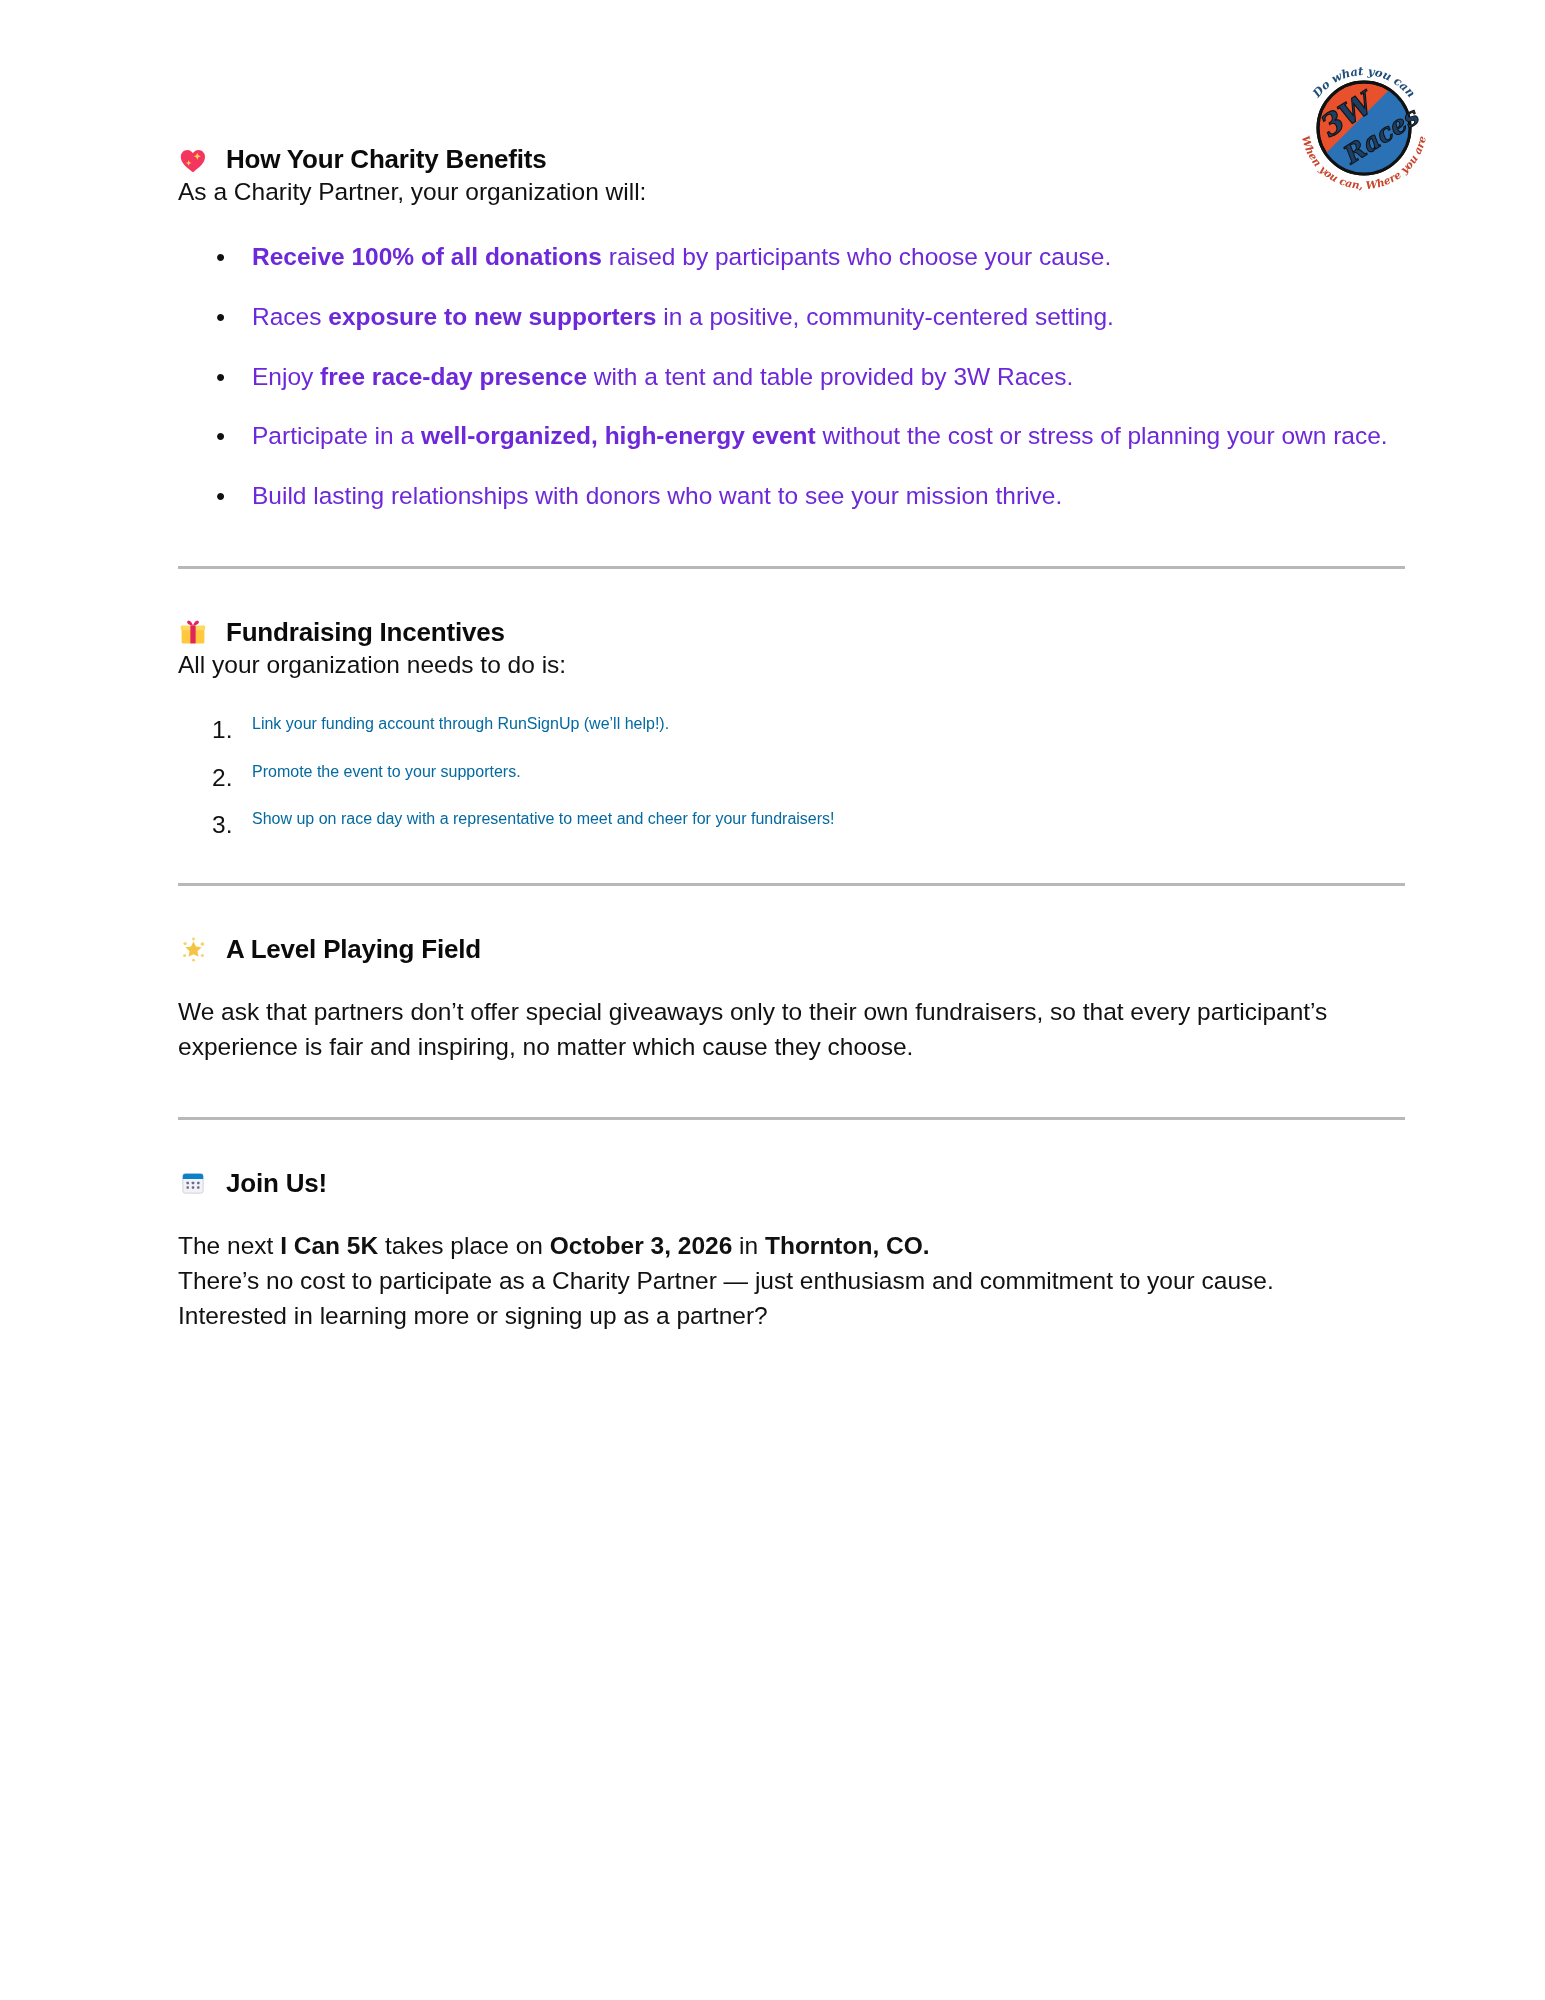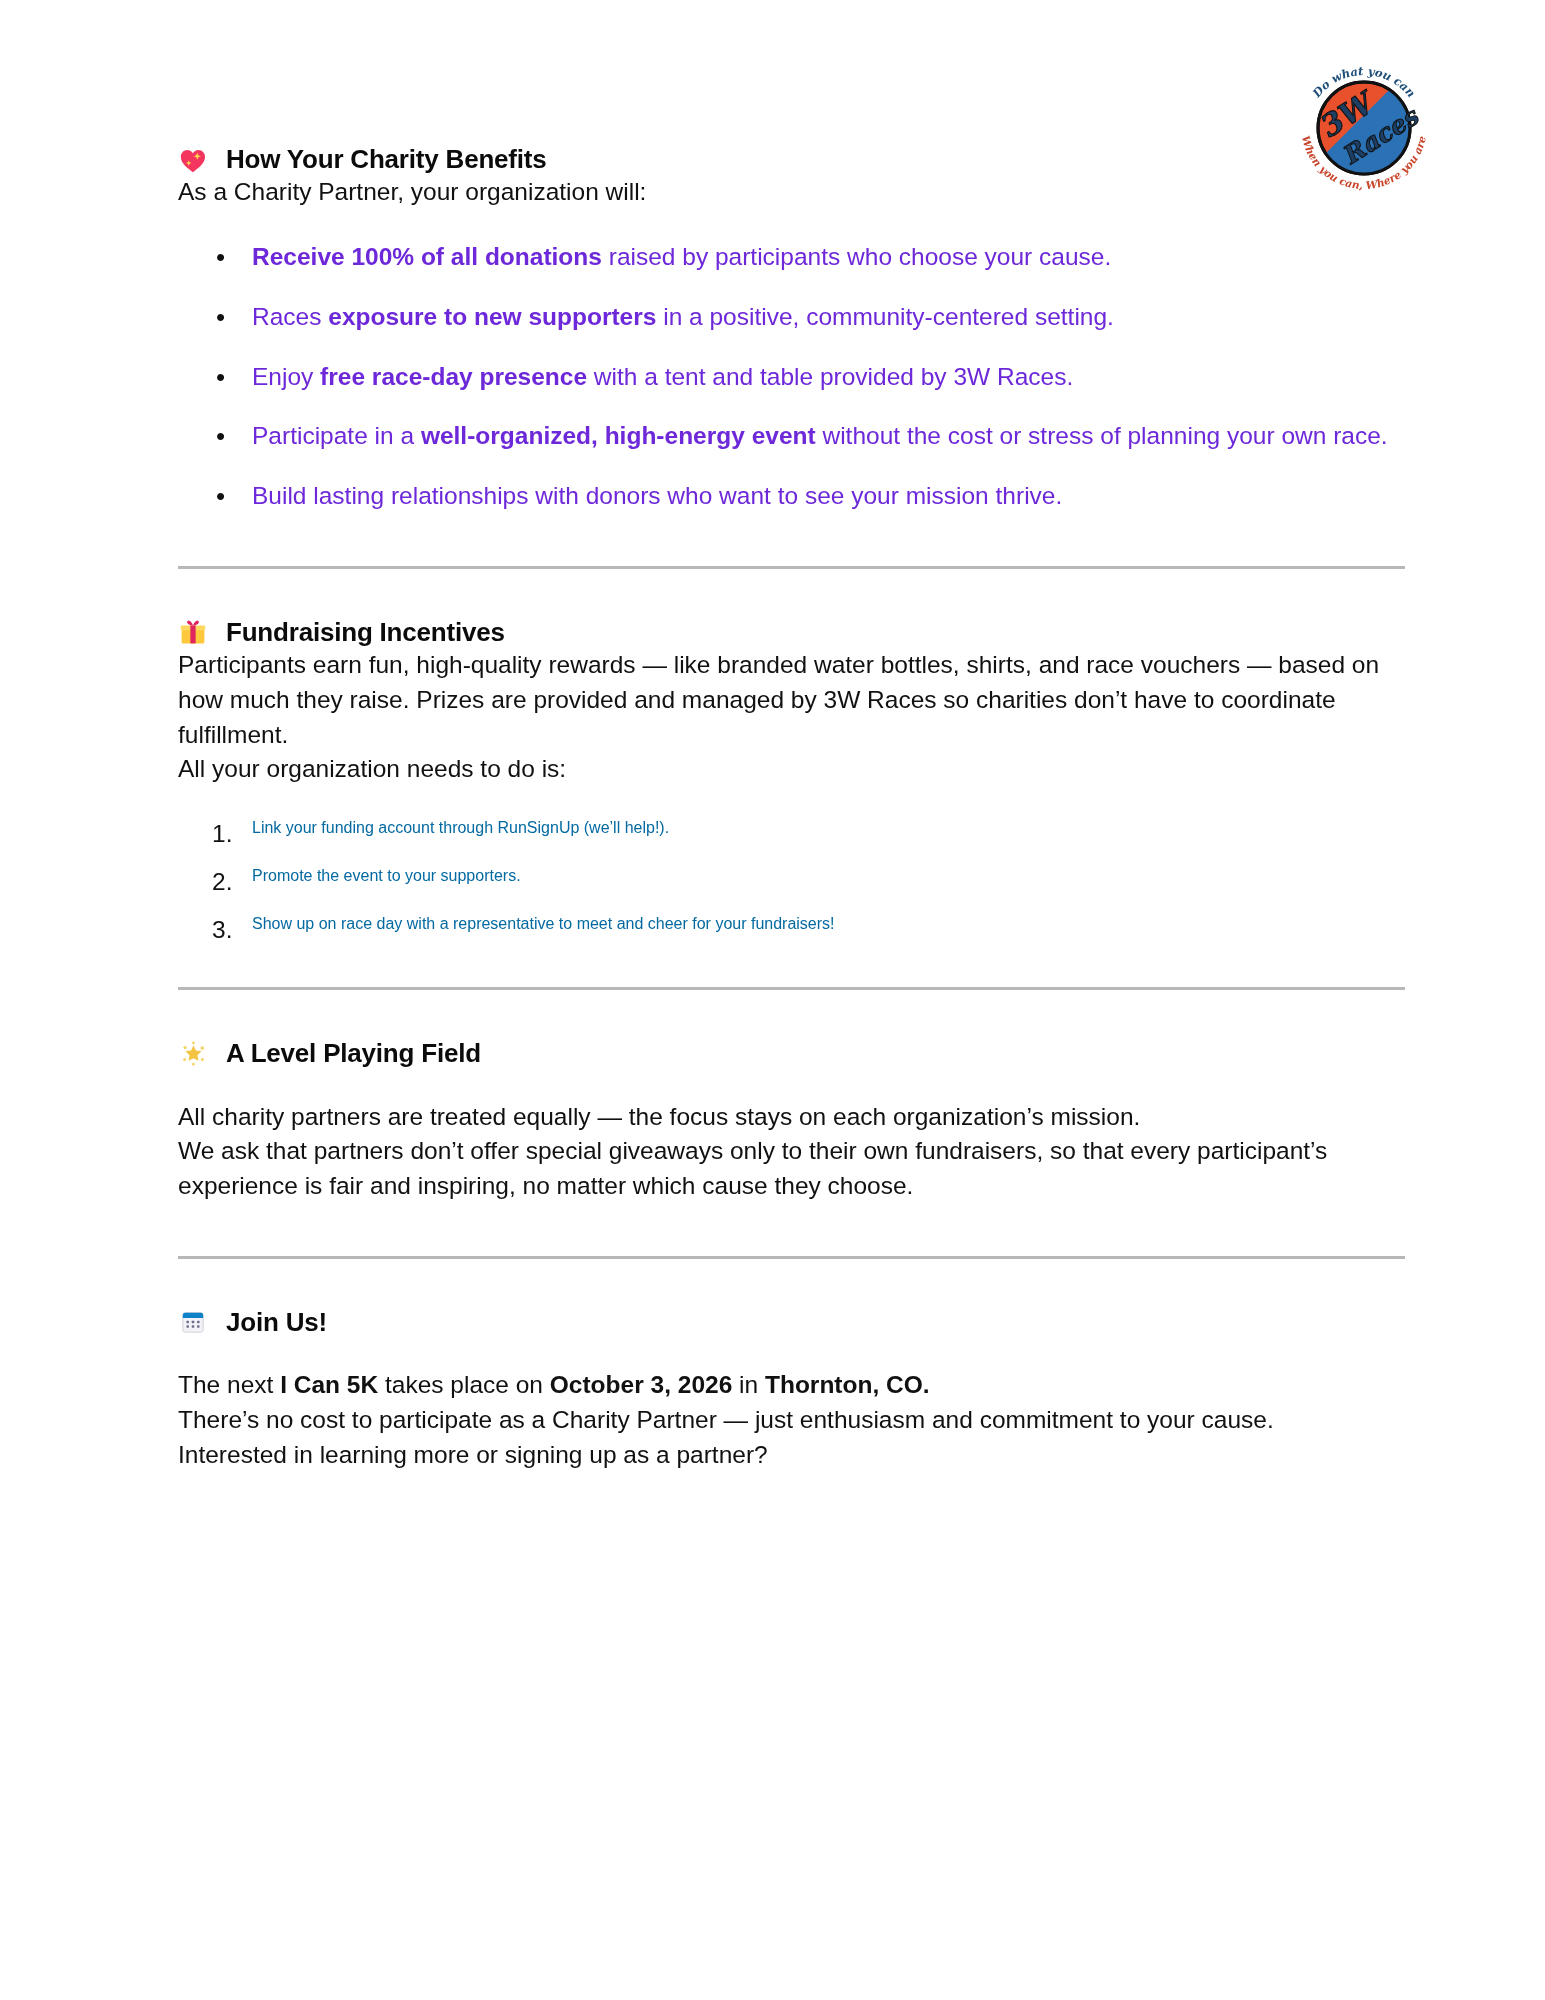--- a/index.html
+++ b/index.html
@@ -231,21 +231,20 @@
           <rect x="3" y="12" width="26" height="17" rx="1.5" fill="#ffc83d"></rect>
           <rect x="2" y="8.5" width="28" height="5.5" rx="1.3" fill="#ffd862"></rect>
           <rect x="13" y="8.5" width="6" height="20.5" fill="#e0245e"></rect>
           <path d="M16 8.5c-2.6-0.2-5.8-0.9-6.6-3-0.5-1.4 0.6-2.7 2-2.5 2.2 0.3 3.9 3 4.6 5.5z" fill="#e0245e"></path>
           <path d="M16 8.5c2.6-0.2 5.8-0.9 6.6-3 0.5-1.4-0.6-2.7-2-2.5-2.2 0.3-3.9 3-4.6 5.5z" fill="#e0245e"></path>
         </svg>
       </span>
       <span class="heading-text">Fundraising Incentives</span>
     </div>
 
-    <p class="body para-gap-md">Participants earn fun, high-quality rewards — like branded water bottles, shirts, and race vouchers — based on how much they raise. Prizes are provided and managed by 3W Races so charities don’t have to coordinate fulfillment.</p>
     <p class="body para-gap-sm">All your organization needs to do is:</p>
 
     <ol class="numbers">
       <li>Link your funding account through RunSignUp (we’ll help!).</li>
       <li>Promote the event to your supporters.</li>
       <li>Show up on race day with a representative to meet and cheer for your fundraisers!</li>
     </ol>
   </div>
 
   <div class="divider"></div>
@@ -260,21 +259,20 @@
           <circle cx="5.5" cy="23" r="1.8" fill="#f7d469"></circle>
           <circle cx="26.5" cy="23" r="1.8" fill="#f7d469"></circle>
           <circle cx="16" cy="3.6" r="1.7" fill="#f7d469"></circle>
           <circle cx="16" cy="28.6" r="1.7" fill="#f7d469"></circle>
         </svg>
       </span>
       <span class="heading-text">A Level Playing Field</span>
     </div>
 
     <div class="sect-body">
-      <p class="body">All charity partners are treated equally — the focus stays on each organization’s mission.</p>
       <p class="body">We ask that partners don’t offer special giveaways only to their own fundraisers, so that every participant’s experience is fair and inspiring, no matter which cause they choose.</p>
     </div>
   </div>
 
   <div class="divider"></div>
 
   <div class="block-sect">
     <div class="section-heading">
       <span class="emoji">
         <svg width="26" height="26" viewBox="0 0 32 32">

